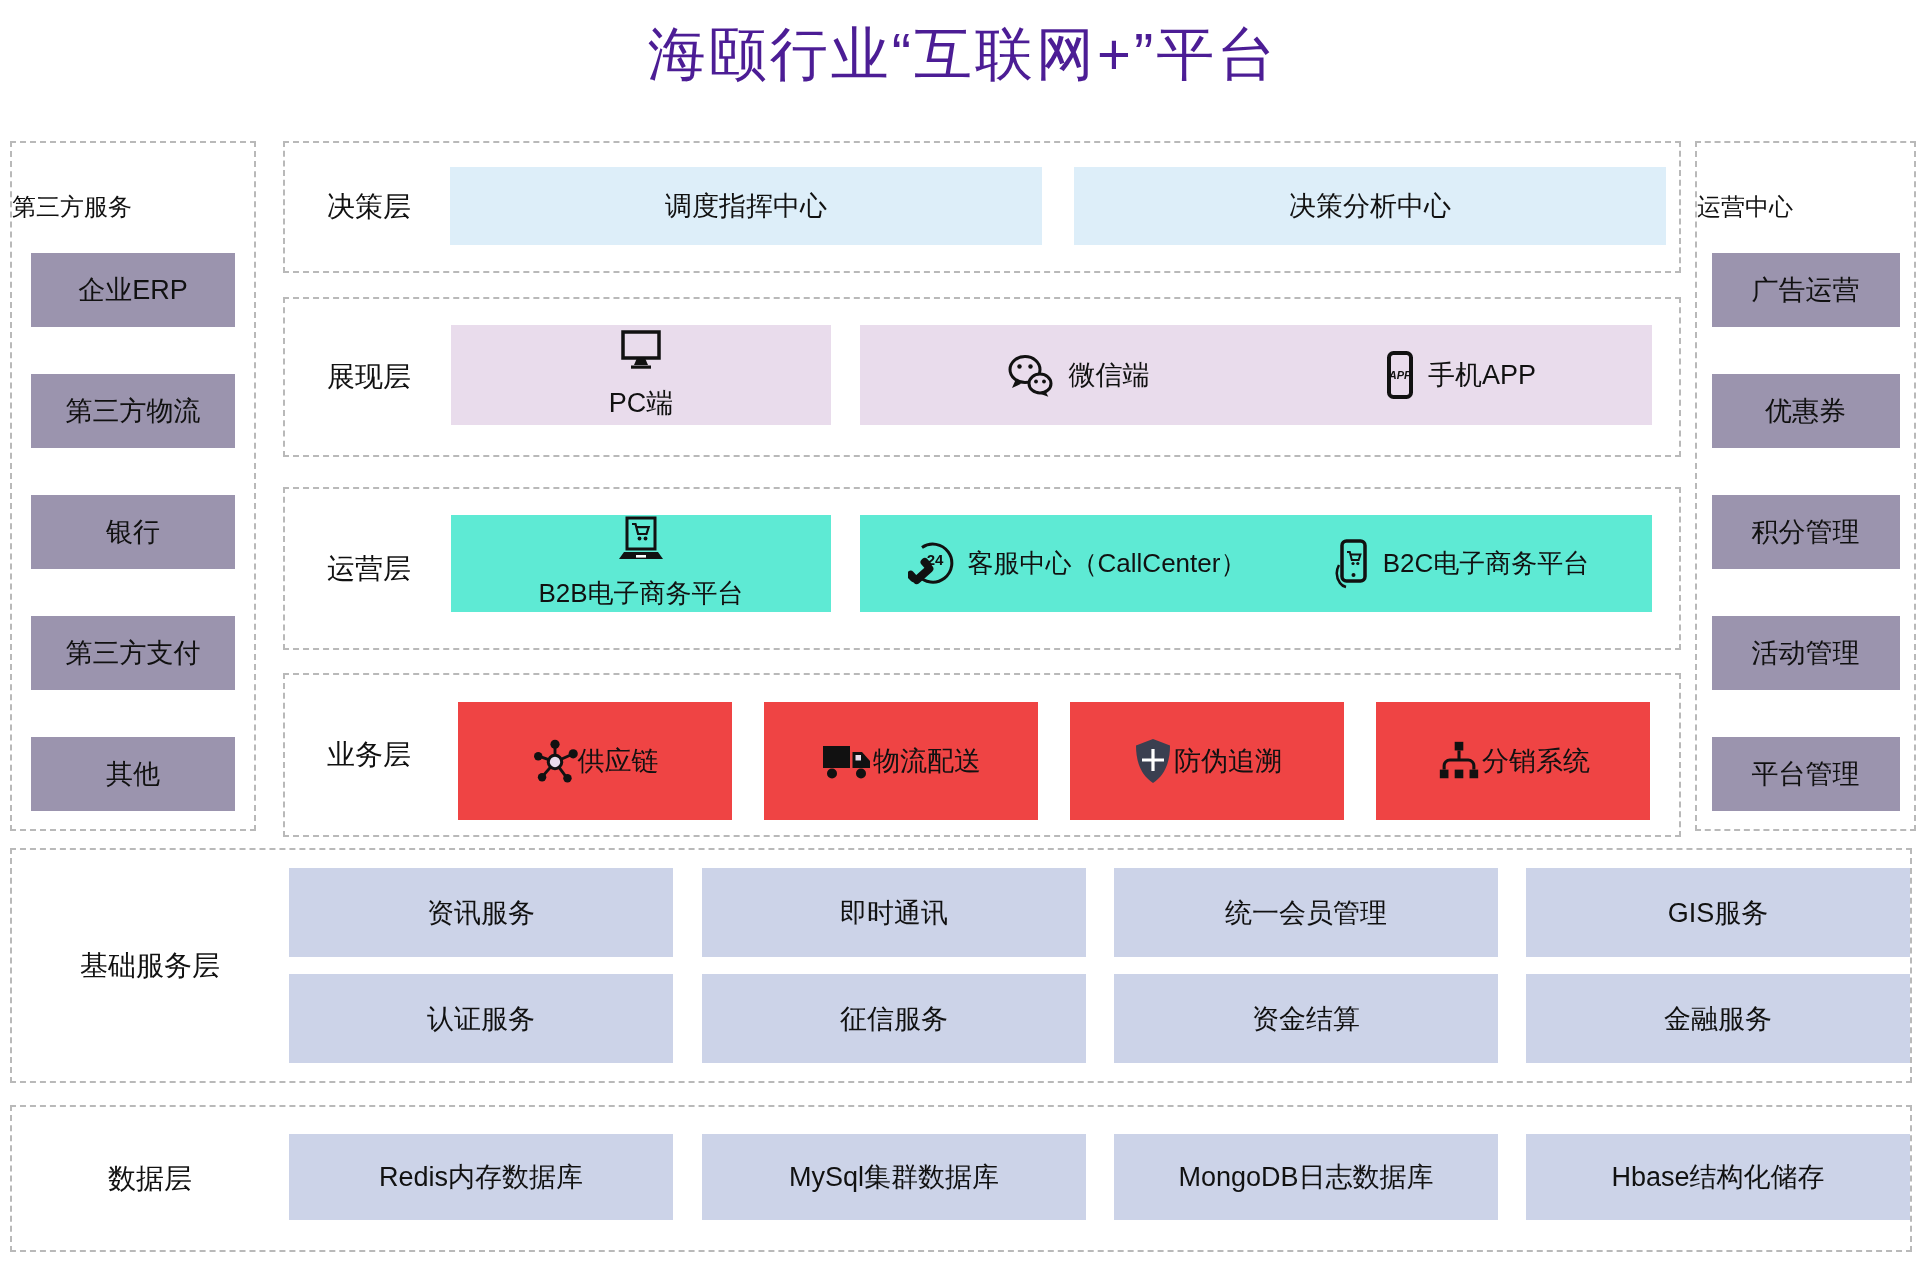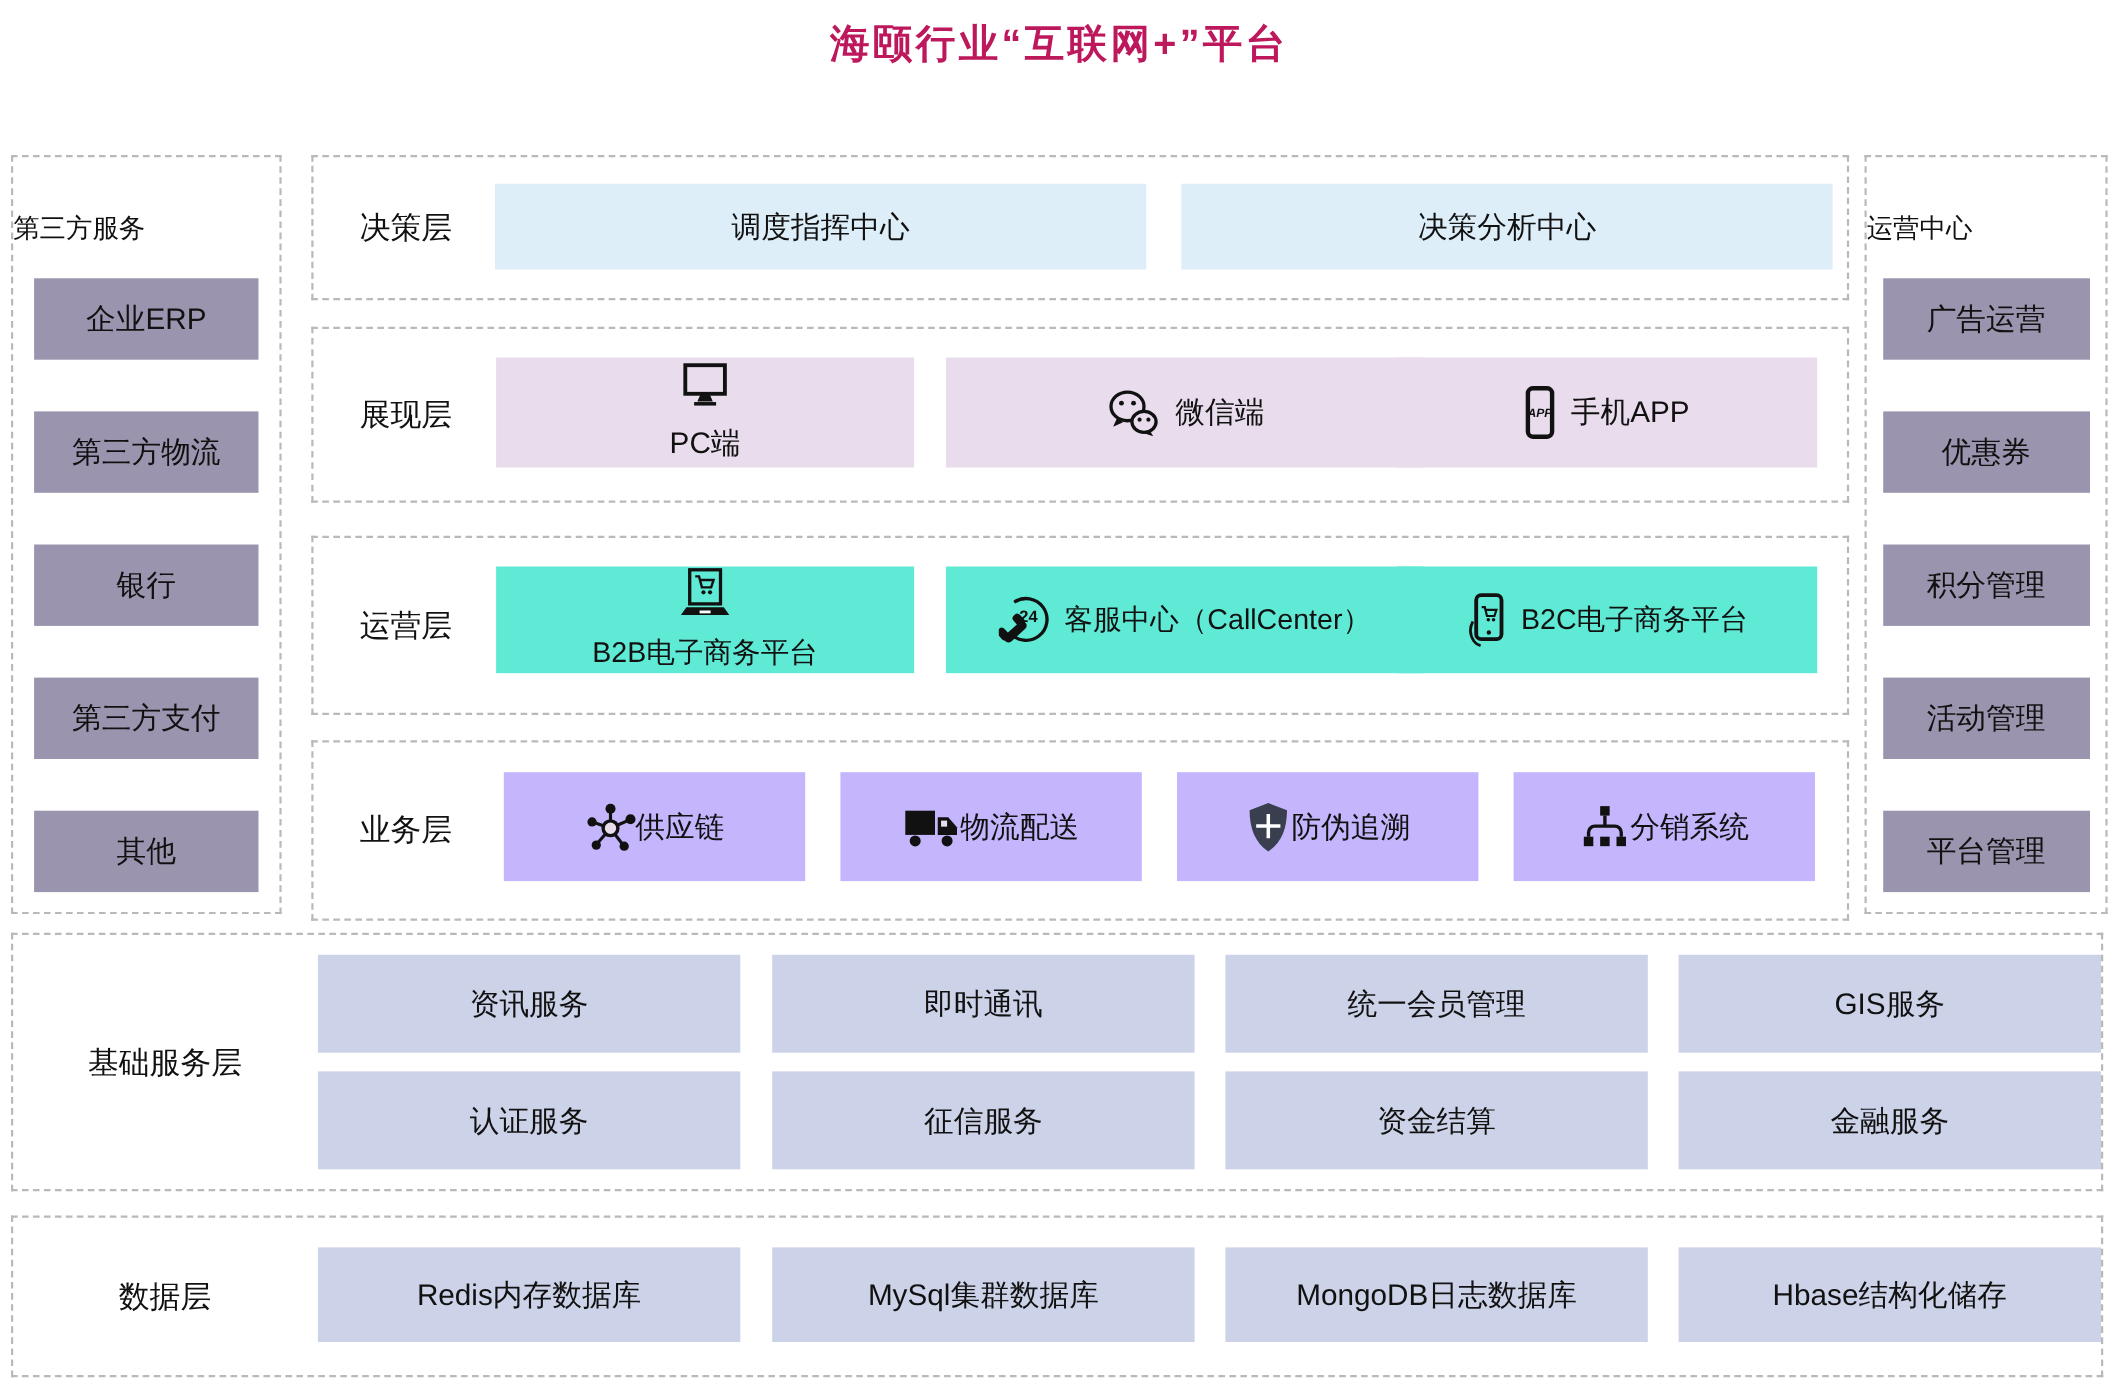--- a/index.html
+++ b/index.html
@@ -2,21 +2,21 @@
 <html><head>
 <meta charset="utf-8">
 <style>
   html,body{margin:0;padding:0;background:#fff;}
   .canvas{
     position:relative;width:1926px;height:1270px;background:#fff;
     font-family:"Liberation Sans",sans-serif;color:#111;overflow:hidden;
   }
   .title{
     position:absolute;left:0;top:16px;width:100%;text-align:center;
-    font-size:36px;font-weight:700;letter-spacing:3px;color:#be185d;
+    font-size:58px;font-weight:400;letter-spacing:3px;color:#4c1d95;
   }
   
   .panel,.layer-row,.wide{position:absolute;border:2px dashed #b9b9b9;box-sizing:border-box;}
   .left-panel{left:10px;top:141px;width:246px;height:690px;}
   .right-panel{left:1695px;top:141px;width:221px;height:690px;}
   .panel-title{position:absolute;top:48px;left:0;width:100%;text-align:left;font-size:24px;}
   .panel-items{position:absolute;top:110px;bottom:18px;left:0;width:100%;
     display:flex;flex-direction:column;justify-content:space-between;align-items:center;}
   .pill{background:#9b94ae;display:flex;align-items:center;justify-content:center;
     font-size:27px;width:204px;height:74px;}
@@ -32,21 +32,21 @@
   .mbox{position:absolute;display:flex;align-items:center;justify-content:center;
     gap:14px;font-size:27px;white-space:nowrap;}
   .row1 .mbox{top:24px;height:78px;background:#ddeef9;}
   .row1 .b1{left:165px;width:592px;}
   .row1 .b2{left:789px;width:592px;}
   .row2 .mbox{top:26px;height:100px;background:#e9dcec;}
   .row3 .mbox{top:26px;height:97px;background:#5eead4;font-size:26px;}
   .col1{left:166px;width:380px;flex-direction:column;}
   .col2{left:575px;width:434px;}
   .col3{left:985px;width:382px;}
-  .row4 .mbox{top:27px;height:99px;background:#c4b5fd;gap:0;}
+  .row4 .mbox{top:27px;height:118px;background:#ef4444;gap:0;}
   .row4 .d1{left:173px;width:274px;}
   .row4 .d2{left:479px;width:274px;}
   .row4 .d3{left:785px;width:274px;}
   .row4 .d4{left:1091px;width:274px;}
 
   .wide{left:10px;width:1902px;}
   .base-section{top:848px;height:235px;}
   .data-section{top:1105px;height:147px;}
   .section-label{position:absolute;left:26px;top:0;height:100%;width:224px;
     display:flex;align-items:center;justify-content:center;font-size:28px;}

